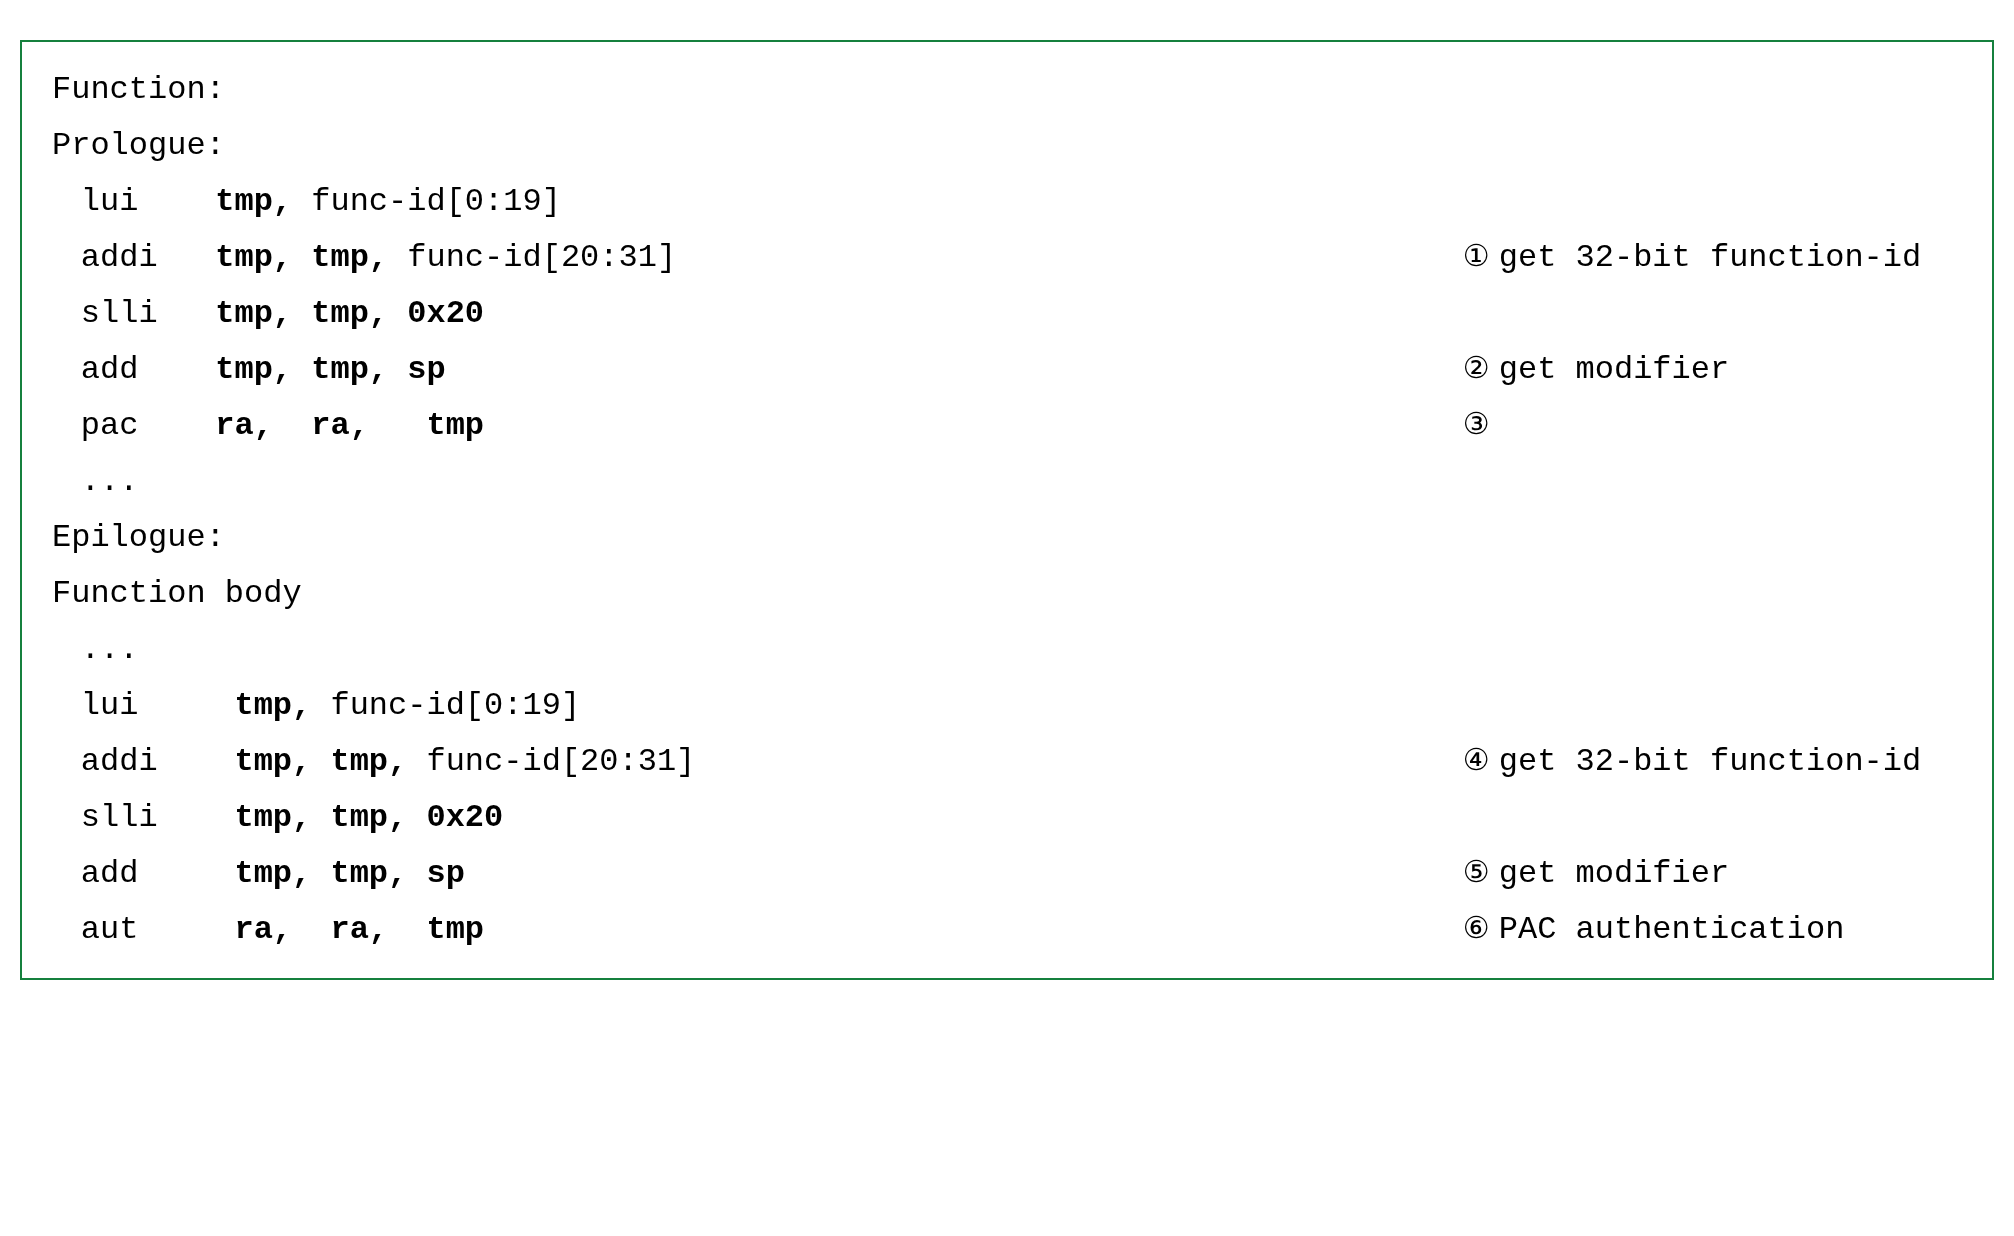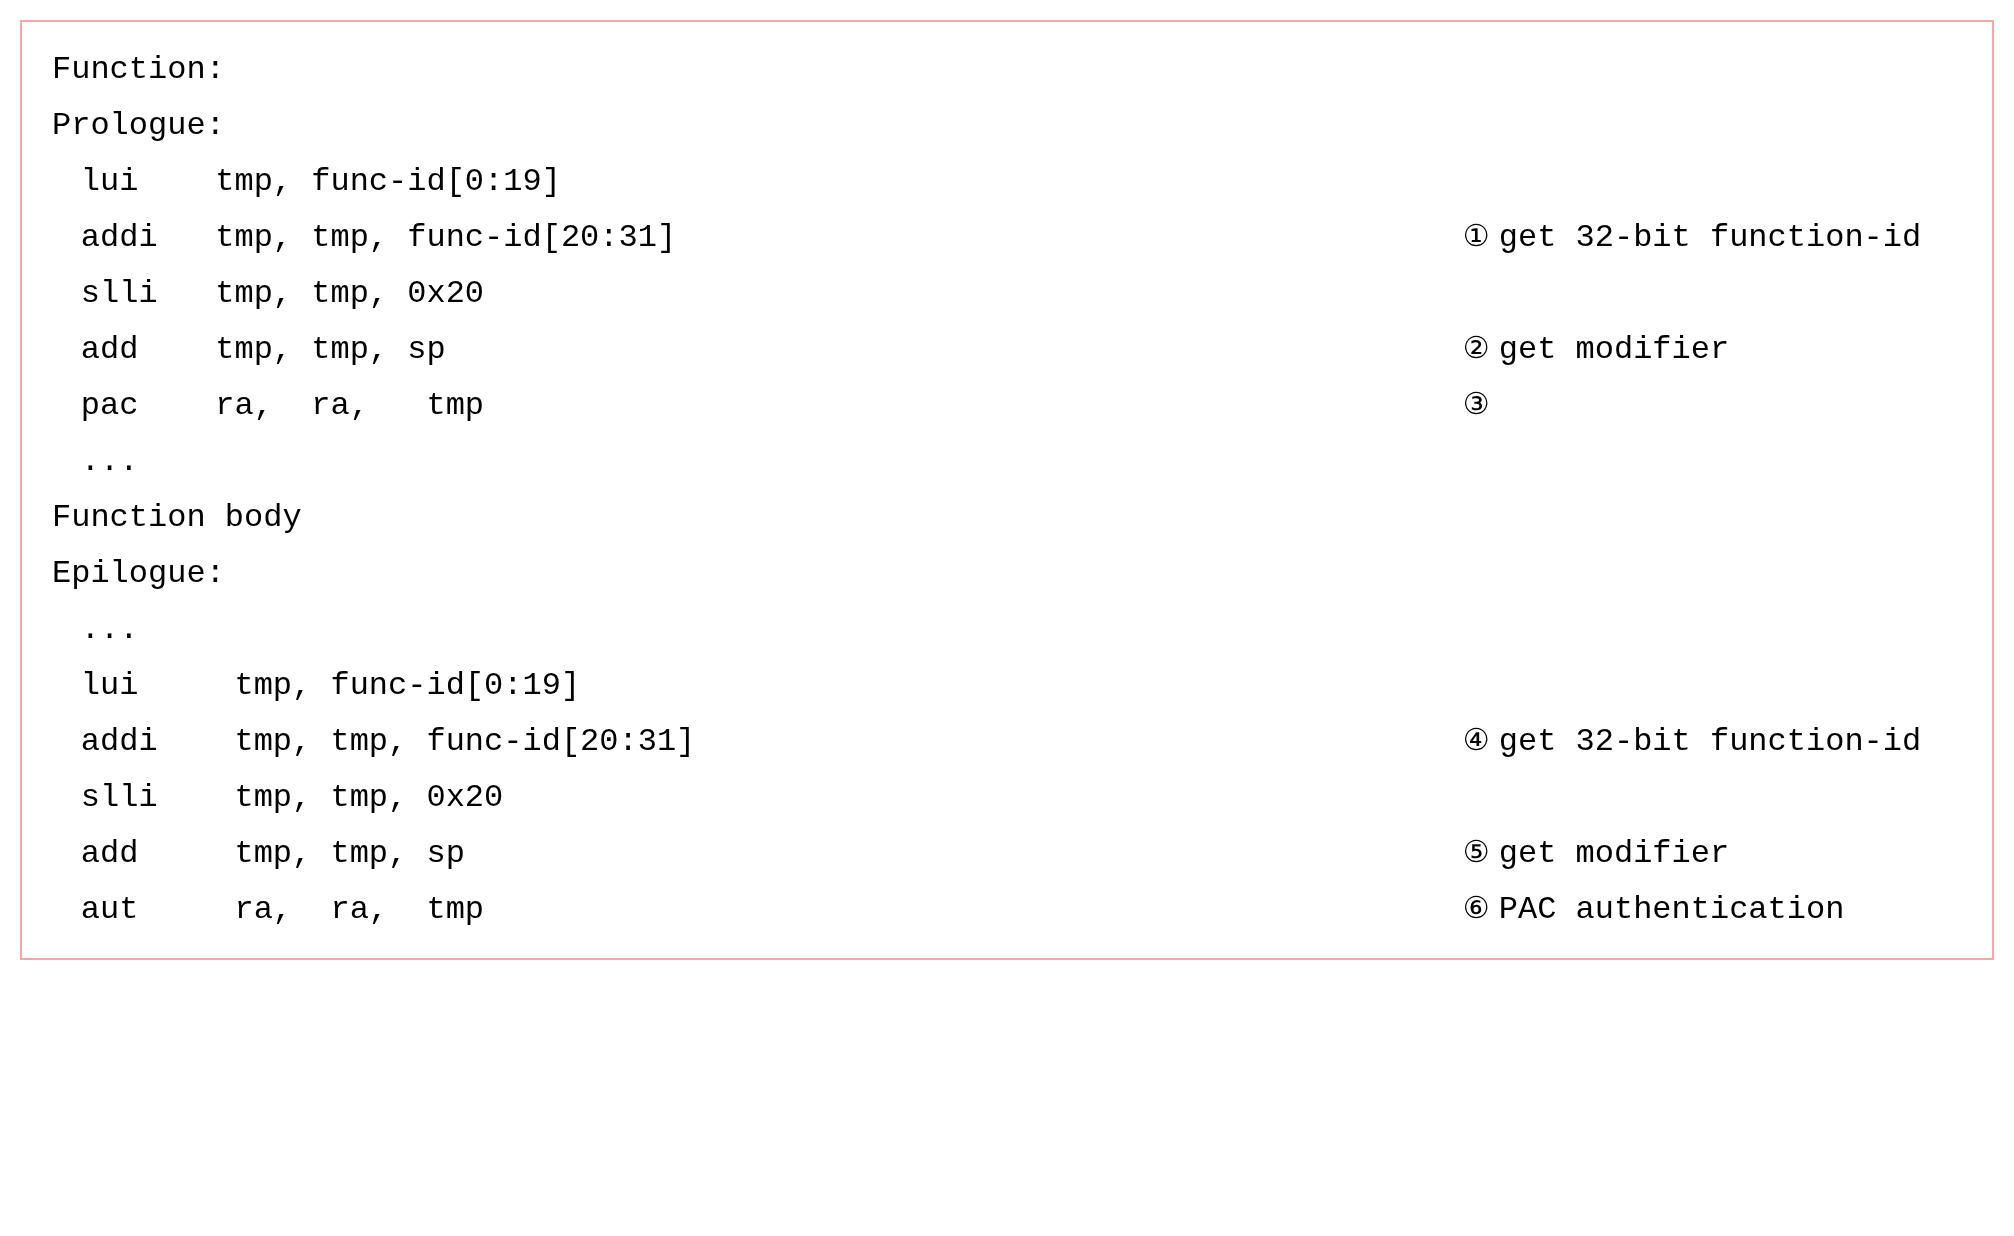--- a/index.html
+++ b/index.html
@@ -6,25 +6,26 @@
       margin: 0;
       padding: 0;
       box-sizing: border-box;
     }
     body {
       background: #ffffff;
       font-family: "Courier New", Courier, monospace;
       padding: 20px;
     }
     .code-box {
-      border: 2px solid #fca5a5;
+      border: 2px solid #15803d;
       padding: 20px 30px;
       width: 100%;
       max-width: 2014px;
       background: #ffffff;
+      margin-top: 20px;
     }
     .line {
       display: flex;
       align-items: baseline;
       font-size: 32px;
       line-height: 1.75;
       color: #000000;
       white-space: pre;
     }
     .indent {
@@ -36,21 +37,21 @@
     }
     .mnemonic {
       font-weight: normal;
       display: inline-block;
       min-width: 7ch;
     }
     .operands {
       display: inline-block;
     }
     .operands .bold {
-      font-weight: normal;
+      font-weight: bold;
       text-align: center;
     }
     .annotation-area {
       margin-left: auto;
       padding-left: 2ch;
       display: inline-flex;
       align-items: baseline;
       min-width: 28ch;
     }
     .circled {
@@ -119,25 +120,25 @@
       <span class="circled">③</span>
     </span>
   </div>
 
   <div class="line">
     <span class="indent"></span>
     <span>...</span>
   </div>
 
   <div class="line">
-    <span>Function body</span>
+    <span>Epilogue:</span>
   </div>
 
   <div class="line">
-    <span>Epilogue:</span>
+    <span>Function body</span>
   </div>
 
   <div class="line">
     <span class="indent"></span>
     <span>...</span>
   </div>
 
   <div class="line">
     <span class="indent"></span>
     <span class="mnemonic">lui</span>

